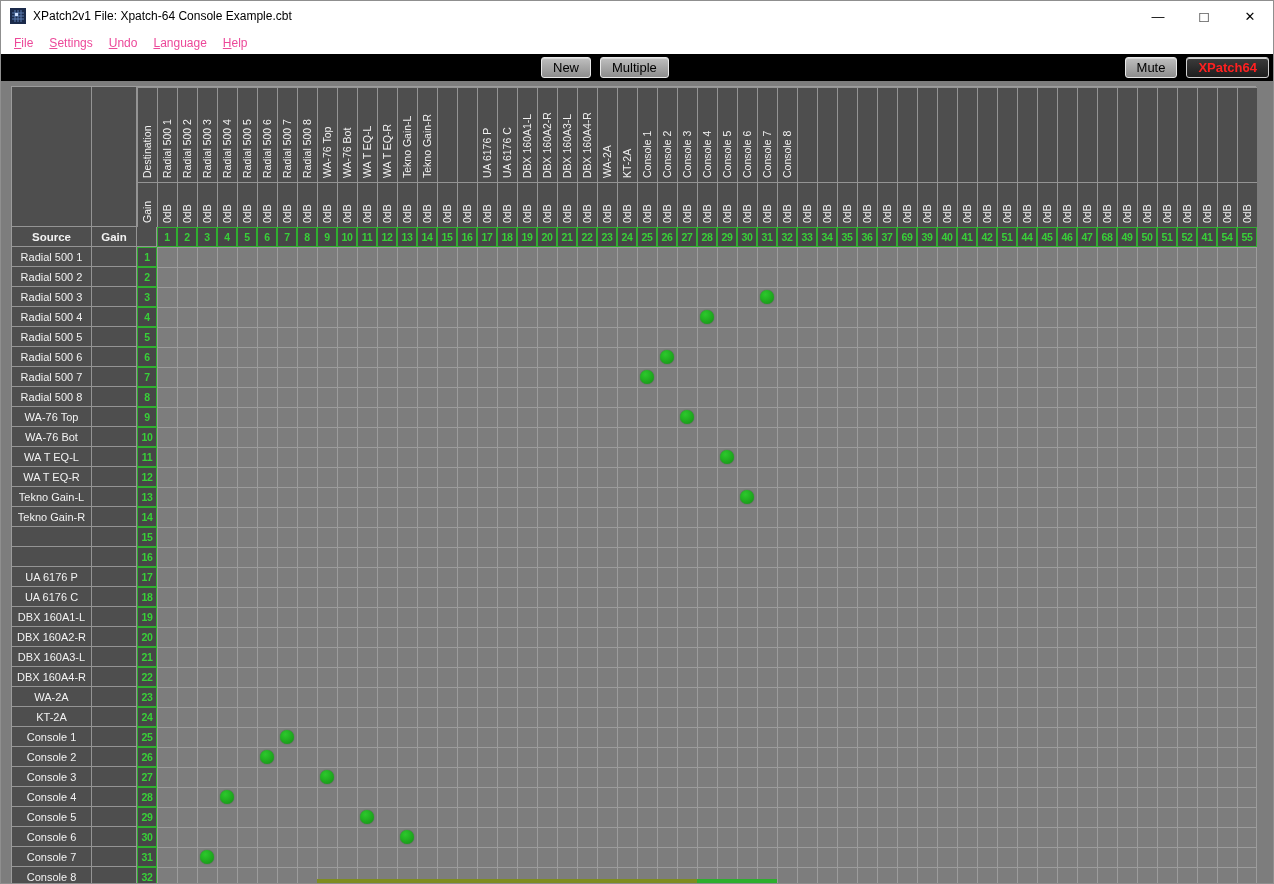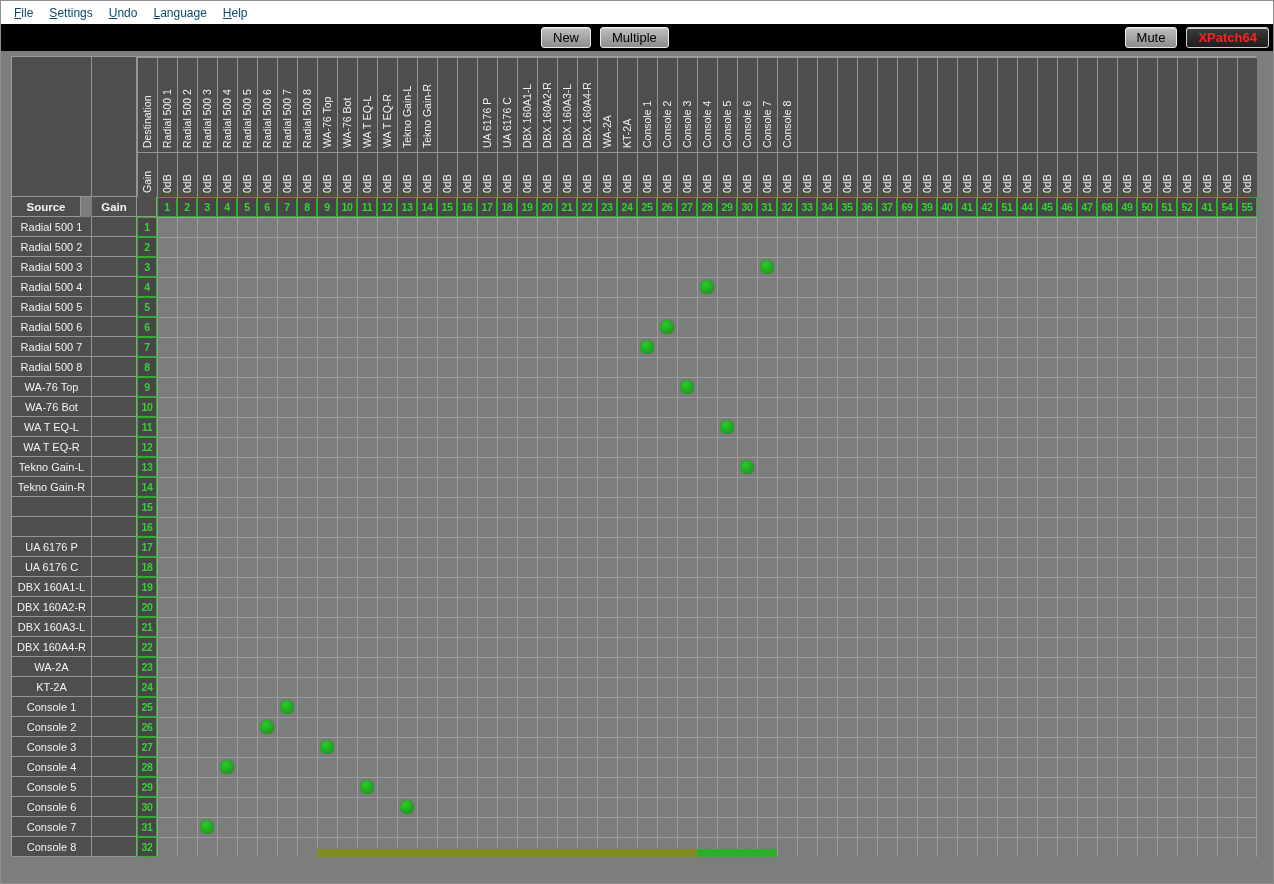--- a/index.html
+++ b/index.html
@@ -12,21 +12,21 @@
   .titlebar{height:30px;background:#ffffff;display:flex;align-items:center;flex:0 0 auto}
   .app-icon{width:16px;height:16px;margin:0 7px 0 9px;flex:0 0 auto}
   .title-text{font-size:12px;color:#000}
   .win-controls{margin-left:auto;display:flex;height:100%}
   .win-btn{width:46px;height:100%;display:flex;align-items:center;justify-content:center;
     font-size:13px;color:#000;background:#fff;border:none;cursor:default}
   .win-btn.max{font-size:15px}
 
   
   .menubar{height:23px;background:#ffffff;display:flex;align-items:center;padding-left:5px;flex:0 0 auto}
-  .menu-item{font-size:12px;color:#0c4a6e;padding:3px 8px}
+  .menu-item{font-size:12px;color:#ec4899;padding:3px 8px}
   .menu-item u{text-decoration:underline}
 
   
   .toolbar{height:27px;background:#000;display:flex;align-items:center;padding-left:7px;
     position:relative;flex:0 0 auto}
   .tb-group{display:flex;gap:9px;align-items:center}
   .tb-center{position:absolute;left:540px}
   .tb-right{position:absolute;right:4px}
   .tb-btn{height:21px;padding:0 11px;font-family:"Liberation Sans",sans-serif;font-size:13px;color:#000;
     background:linear-gradient(#bfbfbf,#8d8d8d);border:1px solid #e8e8e8;border-radius:3px;
@@ -53,20 +53,35 @@
   .dot{position:absolute;border-radius:50%;
     background:radial-gradient(circle at 38% 32%, #2cc92c, #149014);
     box-shadow:0 0 1px #0a5c0a}
   .band{position:absolute}
 </style>
 </head>
 <body>
 
 <div class="window">
 
+  <div class="titlebar">
+    <span class="app-icon">
+      <svg viewBox="0 0 16 16" width="16" height="16">
+        <rect width="16" height="16" fill="#1b2a4a"></rect>
+        <path d="M2 5h12M2 8h12M2 11h12M5 2v12M8 2v12M11 2v12" stroke="#5a7ab0" stroke-width="1" fill="none"></path>
+        <rect x="5" y="5" width="3" height="3" fill="#cfe0ff"></rect>
+      </svg>
+    </span>
+    <span class="title-text">XPatch2v1  File: Xpatch-64 Console Example.cbt</span>
+    <div class="win-controls">
+      <button class="win-btn">—</button>
+      <button class="win-btn max">□</button>
+      <button class="win-btn">✕</button>
+    </div>
+  </div>
 
   <div class="menubar">
       <div class="menu-item"><u>F</u>ile</div>
       <div class="menu-item"><u>S</u>ettings</div>
       <div class="menu-item"><u>U</u>ndo</div>
       <div class="menu-item"><u>L</u>anguage</div>
       <div class="menu-item"><u>H</u>elp</div>
     </div>
 
   <div class="toolbar">
@@ -79,21 +94,21 @@
         <button class="tb-btn red">XPatch64</button>
       </div>
   </div>
 
   <div class="content">
     <div id="matrix">
         <div class="mcell hdr" style="left: 0px; top: 0px; width: 80px; height: 140px;"></div>
         <div class="mcell hdr" style="left: 80px; top: 0px; width: 45px; height: 140px;"></div>
         <div class="mcell hdr vtext" style="left: 125px; top: 0px; width: 20px; height: 95px;">Destination</div>
         <div class="mcell hdr vtext" style="left: 125px; top: 95px; width: 20px; height: 45px;">Gain</div>
-        <div class="mcell hdr bold" style="left: 0px; top: 140px; width: 69px; height: 20px;">Source</div>
+        <div class="mcell hdr bold" style="left: 0px; top: 140px; width: 80px; height: 20px;">Source</div>
         <div class="mcell hdr bold" style="left: 80px; top: 140px; width: 45px; height: 20px;">Gain</div>
         <div class="mcell hdr" style="left: 125px; top: 140px; width: 20px; height: 20px;"></div>
         <div class="mcell hdr vtext" style="left: 145px; top: 0px; width: 20px; height: 95px;">Radial 500 1</div>
         <div class="mcell hdr vtext" style="left: 145px; top: 95px; width: 20px; height: 45px;">0dB</div>
         <div class="mcell numcell" style="left: 145px; top: 140px; width: 20px; height: 20px;">1</div>
         <div class="mcell hdr vtext" style="left: 165px; top: 0px; width: 20px; height: 95px;">Radial 500 2</div>
         <div class="mcell hdr vtext" style="left: 165px; top: 95px; width: 20px; height: 45px;">0dB</div>
         <div class="mcell numcell" style="left: 165px; top: 140px; width: 20px; height: 20px;">2</div>
         <div class="mcell hdr vtext" style="left: 185px; top: 0px; width: 20px; height: 95px;">Radial 500 3</div>
         <div class="mcell hdr vtext" style="left: 185px; top: 95px; width: 20px; height: 45px;">0dB</div>

